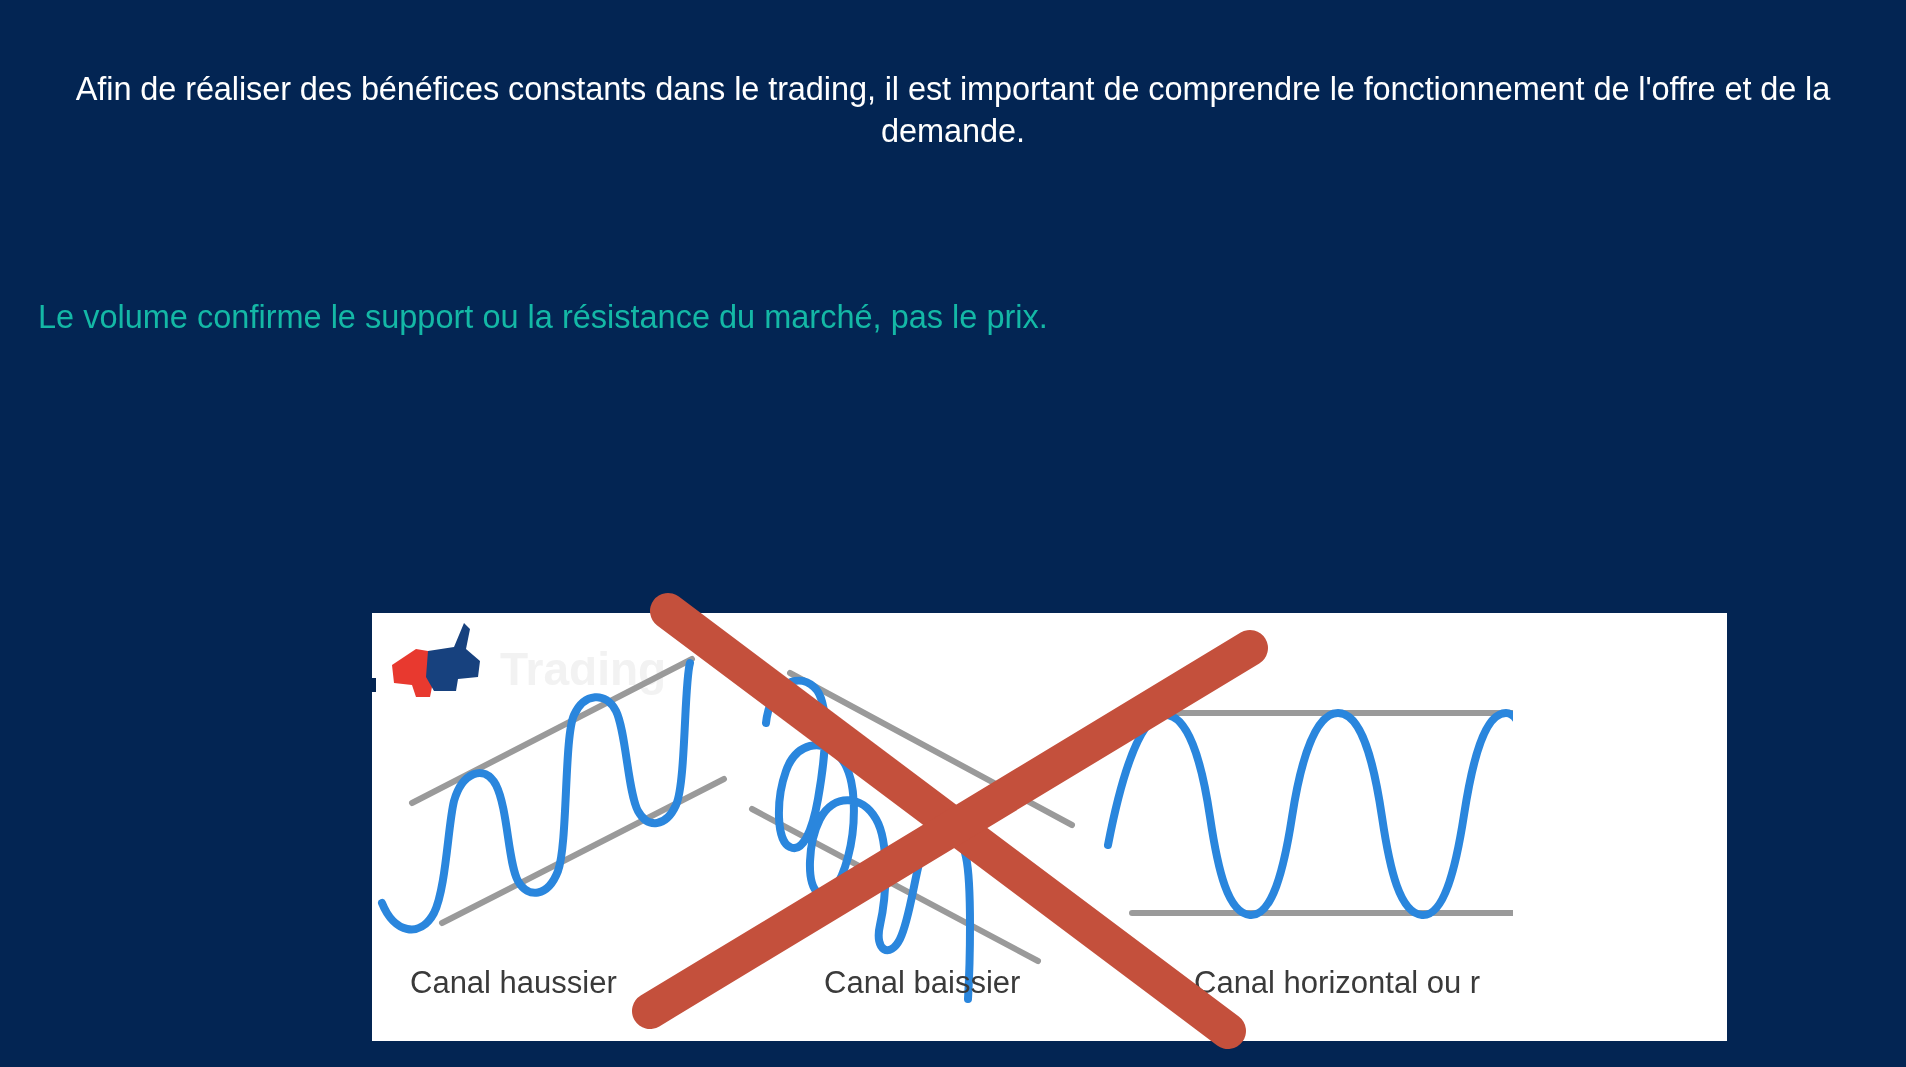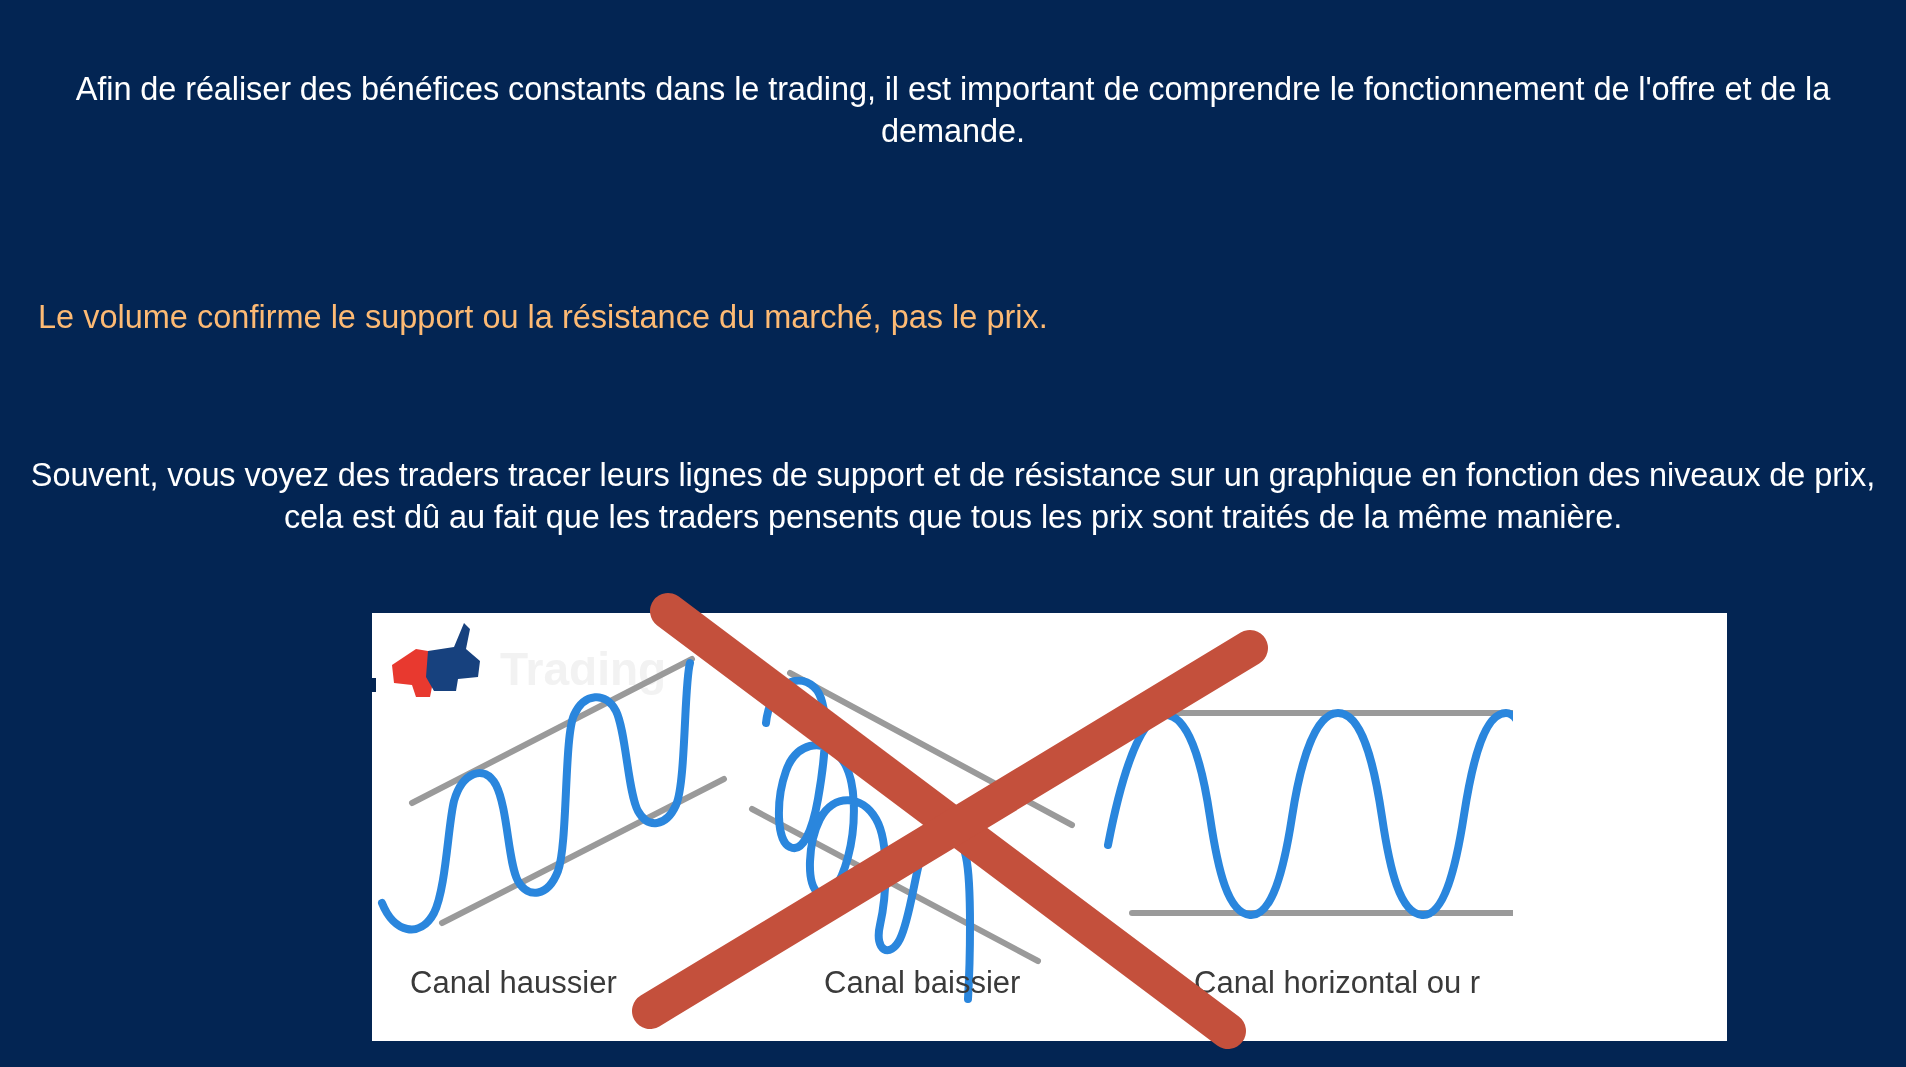--- a/index.html
+++ b/index.html
@@ -33,21 +33,21 @@
     left: 28px;
     top: 62px;
     width: 1850px;
     font-size: 32.5px;
   }
   #highlight-line {
     position: absolute;
     left: 38px;
     top: 290px;
     width: 1500px;
-    color: #fdba74;
+    color: #14b8a6;
     font-size: 32.5px;
     text-align: left;
     line-height: 1.30;
   }
   #explanation-paragraph {
     left: 28px;
     top: 448px;
     width: 1850px;
     font-size: 32.5px;
   }
@@ -117,21 +117,20 @@
 </style>
 </head>
 <body>
 
 <div id="slide">
 
   <div class="para" id="intro-paragraph">Afin de réaliser des bénéfices constants dans le trading, il est important de comprendre le fonctionnement de l'offre et de la demande.</div>
 
   <div id="highlight-line">Le volume confirme le support ou la résistance du marché, pas le prix.</div>
 
-  <div class="para" id="explanation-paragraph">Souvent, vous voyez des traders tracer leurs lignes de support et de résistance sur un graphique en fonction des niveaux de prix, cela est dû au fait que  les traders pensents que tous les prix sont traités de la même manière.</div>
 
   <div id="figure-panel">
     <svg id="figure-svg" viewBox="0 0 1141 428" xmlns="http://www.w3.org/2000/svg">
 
       <text class="wm-text" x="128" y="72">Trading</text>
 
       <g>
         <path d="M20 52 L44 36 L68 40 L74 66 L60 74 L58 84 L44 84 L40 72 L22 70 Z" fill="#e8392f"></path>
         <path d="M56 38 L82 34 L92 10 L98 16 L94 36 L108 48 L106 64 L86 66 L84 78 L62 78 L54 64 Z" fill="#17417e"></path>
       </g>

